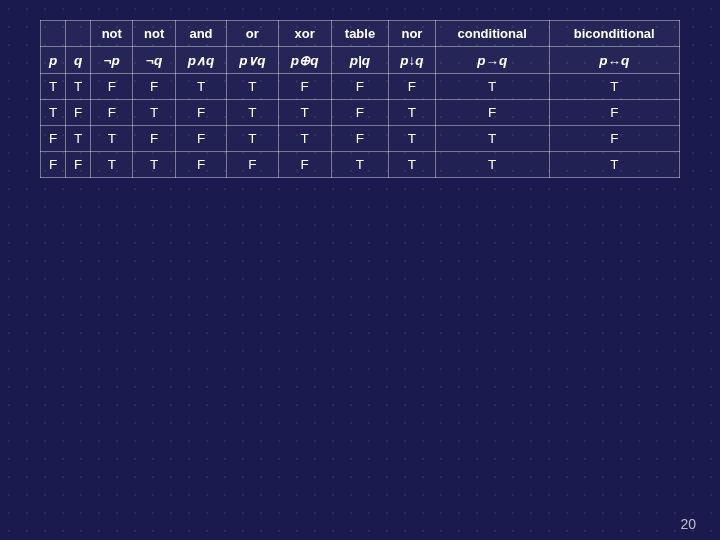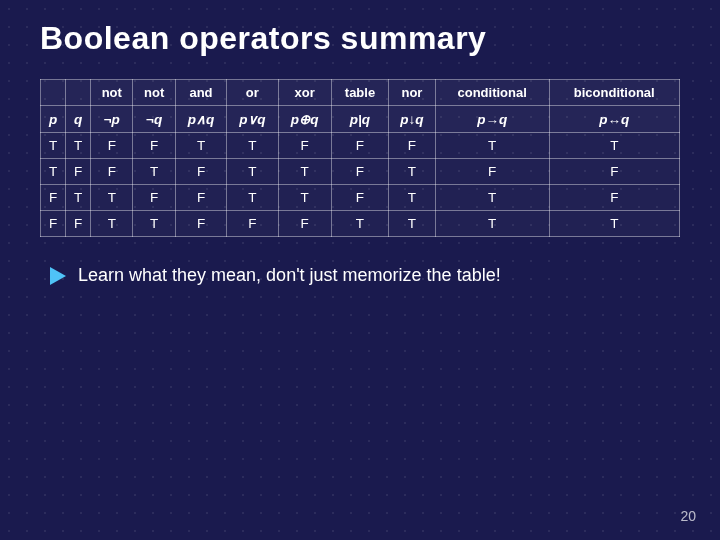--- a/index.html
+++ b/index.html
@@ -85,31 +85,30 @@
       height: 0;
       border-top: 9px solid transparent;
       border-bottom: 9px solid transparent;
       border-left: 16px solid #4fc3f7;
       margin-right: 12px;
       flex-shrink: 0;
     }
 
     .page-num {
       position: absolute;
-      bottom: 16px;
+      bottom: 8px;
       right: 24px;
       font-size: 14px;
       color: rgba(255,255,255,0.7);
     }
   </style>
 </head>
 <body>
 
 <div class="container">
-  <div class="title">Boolean operators summary</div>
 
   <table>
     <thead>
       <tr>
         <th></th>
         <th></th>
         <th>not</th>
         <th>not</th>
         <th>and</th>
         <th>or</th>
@@ -182,19 +181,15 @@
         <td>F</td>
         <td>F</td>
         <td>T</td>
         <td>T</td>
         <td>T</td>
         <td>T</td>
       </tr>
     </tbody>
   </table>
 
-  <div class="bottom-text">
-    <div class="bullet"></div>
-    <span>Learn   what   they   mean,   don't   just memorize the table!</span>
-  </div>
 </div>
 
 <div class="page-num">20</div>
 
 </body></html>

